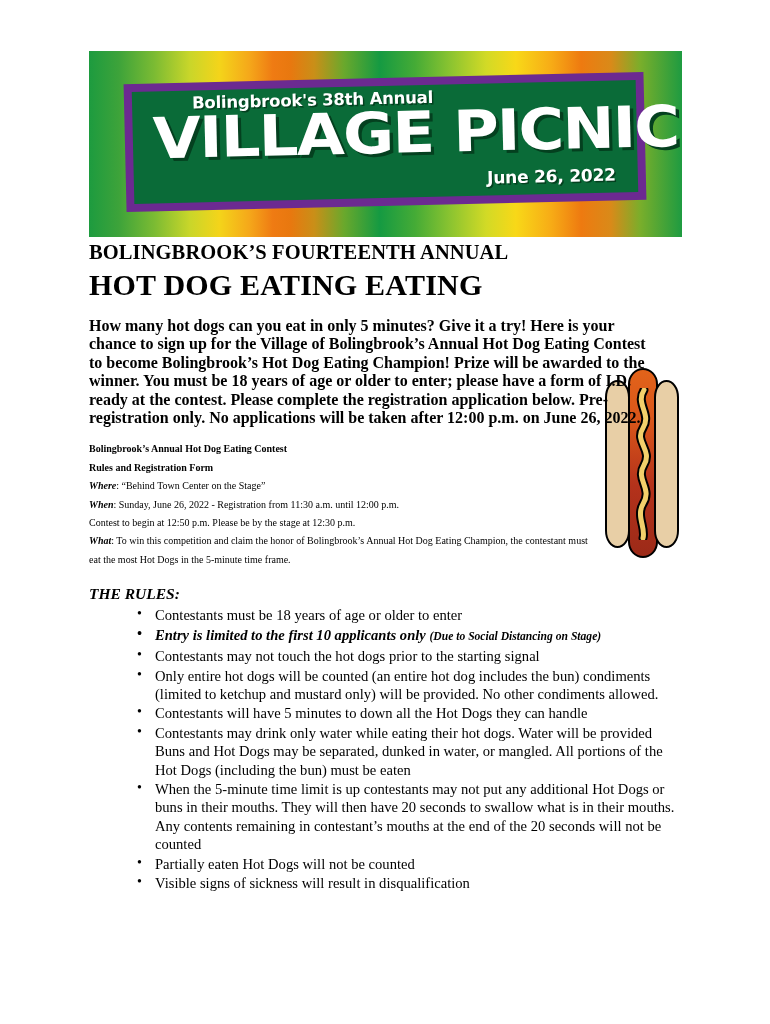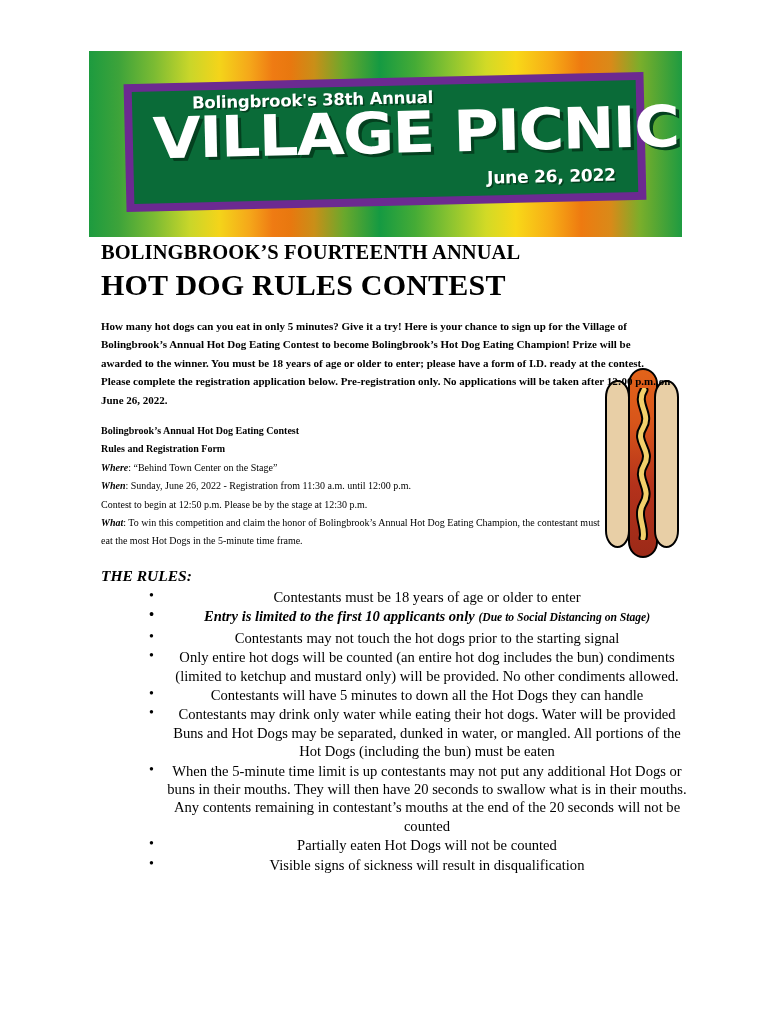--- a/index.html
+++ b/index.html
@@ -111,21 +111,21 @@
     font-weight: bold;
     font-size: 17px;
     letter-spacing: -0.2px;
     text-shadow: 1.5px 1.5px 0 #04401f;
     white-space: nowrap;
   }
 
   
   .doc {
     position: absolute;
-    left: 101px;
+    left: 89px;
     top: 240px;
     width: 580px;
   }
   .head-1 {
     font-weight: bold;
     font-size: 20.5px;
     line-height: 25px;
     letter-spacing: 0.1px;
     margin: 0;
   }
@@ -134,21 +134,21 @@
     font-size: 30px;
     line-height: 36px;
     letter-spacing: 0.2px;
     margin: 2px 0 0 0;
   }
 
   
   .intro {
     margin: 14px 0 0 0;
     font-weight: bold;
-    font-size: 11px;
+    font-size: 16px;
     line-height: 18.4px;
     width: 572px;
   }
   .block-info {
     margin: 13px 0 4px 0;
     font-size: 10px;
     line-height: 18.4px;
     width: 500px;
   }
   .block-info .b { font-weight: bold; }
@@ -167,21 +167,20 @@
     margin: 3px 0 0 0;
     padding: 0;
   }
   ul.rules > li {
     position: relative;
     padding-left: 66px;
     font-size: 14.6px;
     line-height: 18.4px;
     margin: 0 0 1px 0;
     width: 520px;
-    text-align: center;
   }
   ul.rules > li::before {
     content: "\2022";
     position: absolute;
     left: 48px;
     top: -1px;
     font-size: 14px;
   }
   ul.rules > li.em {
     font-weight: bold;
@@ -253,21 +252,21 @@
   <div class="hd-bun right"></div>
   <svg class="hd-mustard" viewBox="0 0 28 152">
     <path d="M14 2 C 5 16, 22 26, 13 40 C 4 54, 23 62, 14 77 C 5 92, 23 100, 13 116 C 6 128, 16 140, 13 150" fill="none" stroke="#000000" stroke-width="9" stroke-linecap="round" stroke-linejoin="round"></path>
     <path d="M14 2 C 5 16, 22 26, 13 40 C 4 54, 23 62, 14 77 C 5 92, 23 100, 13 116 C 6 128, 16 140, 13 150" fill="none" stroke="#f2d06b" stroke-width="5" stroke-linecap="round" stroke-linejoin="round"></path>
   </svg>
 </div>
 
 <div class="doc">
 
   <h1 class="head-1">BOLINGBROOK’S FOURTEENTH ANNUAL</h1>
-  <h2 class="head-2">HOT DOG RULES CONTEST</h2>
+  <h2 class="head-2">HOT DOG EATING EATING</h2>
 
   <p class="intro">How many hot dogs can you eat in only 5 minutes?  Give it a try!  Here is your chance to sign up for the Village of Bolingbrook’s Annual Hot Dog Eating Contest to become Bolingbrook’s Hot Dog Eating Champion! Prize will be awarded to the winner.  You must be 18 years of age or older to enter; please have a form of I.D. ready at the contest.  Please complete the registration application below.  Pre-registration only.  No applications will be taken after 12:00 p.m. on June 26, 2022.</p>
 
   <div class="block-info">
     <div class="b">Bolingbrook’s Annual Hot Dog Eating Contest</div>
     <div class="b">Rules and Registration Form</div>
     <div><span class="bi">Where</span><span>: “Behind Town Center on the Stage”</span></div>
     <div><span class="bi">When</span><span>:   Sunday, June 26, 2022 - Registration from 11:30 a.m. until 12:00 p.m.</span></div>
     <div>Contest to begin at 12:50 p.m.  Please be by the stage at 12:30 p.m.</div>
     <div><span class="bi">What</span><span>: To win this competition and claim the honor of Bolingbrook’s Annual Hot Dog Eating Champion, the contestant must eat the most Hot Dogs in the 5-minute time frame.</span></div>

